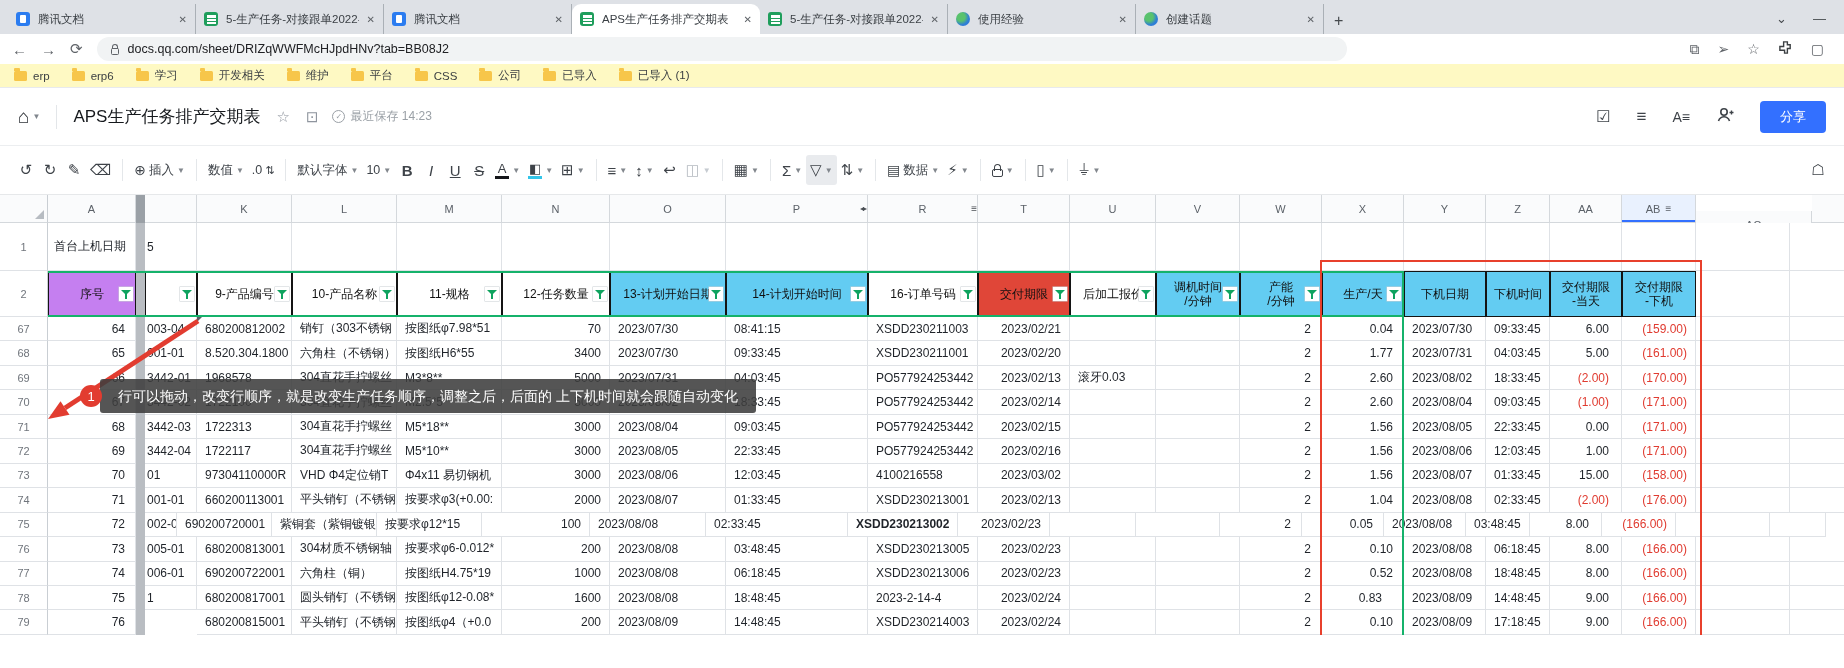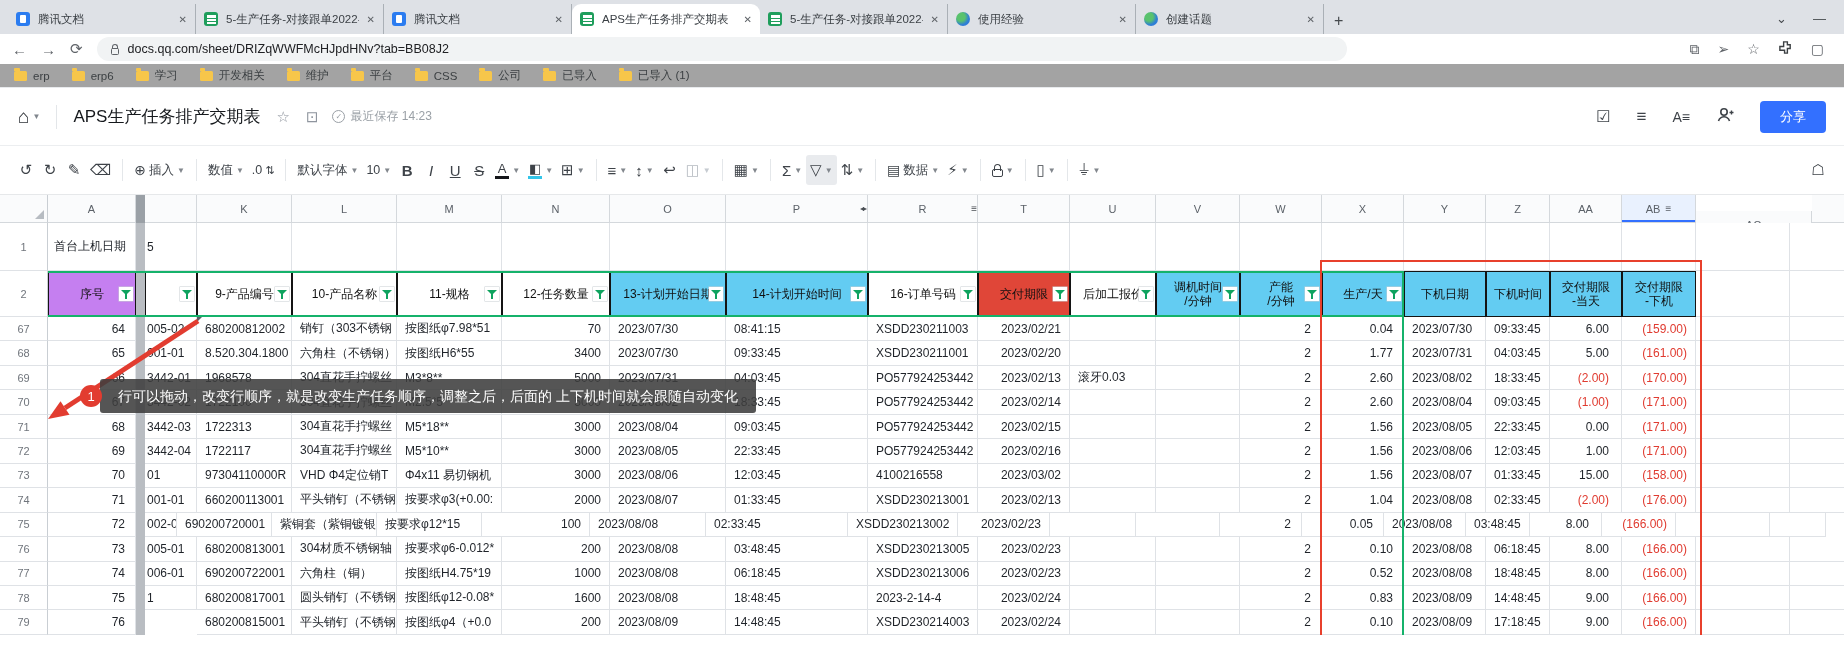--- a/index.html
+++ b/index.html
@@ -30,21 +30,21 @@
   .newtab{font-size:16px;color:#45494d;margin:0 14px 4px 10px}
   .winctl{margin-left:auto;display:flex;align-items:center;gap:26px;padding:0 18px 8px 0;color:#45494d;font-size:13px}
 
   .nav{height:30px;background:#fff;display:flex;align-items:center;padding:0 12px;gap:14px}
   .navic{font-size:15px;color:#5f6368}
   .urlpill{width:1250px;height:24px;background:#f1f3f4;border-radius:12px;display:flex;align-items:center;padding:0 14px;gap:9px;font-size:12.5px;color:#202124}
   .lockicon{width:8px;height:7px;border:1.3px solid #5f6368;border-radius:1.5px;position:relative;margin-top:4px;flex:none}
   .lockicon::before{content:"";position:absolute;left:0.6px;top:-4.6px;width:4px;height:4.5px;border:1.3px solid #5f6368;border-bottom:none;border-radius:3px 3px 0 0}
   .navright{margin-left:auto;display:flex;align-items:center;gap:18px;color:#5f6368;font-size:14px;padding-right:8px}
 
-  .bookmarks{height:24px;background:#a3a3a3;display:flex;align-items:center;padding:0 14px;gap:22px;border-bottom:1px solid #e8eaed}
+  .bookmarks{height:24px;background:#fef9c3;display:flex;align-items:center;padding:0 14px;gap:22px;border-bottom:1px solid #e8eaed}
   .bm{display:flex;align-items:center;font-size:11.5px;color:#3c4043;white-space:nowrap}
   .bficon{width:13px;height:10px;background:#f7c64a;border-radius:1.5px;position:relative;margin-right:6px;flex:none}
   .bficon::before{content:"";position:absolute;top:-2.5px;left:0;width:5.5px;height:2.5px;background:#f7c64a;border-radius:1px 1px 0 0}
 
   
   .dhead{height:57px;background:#fff;display:flex;align-items:center;padding:0 18px}
   .home{font-size:19px;color:#2f3338}
   .caret{font-size:8px;color:#80868d;margin-left:3px}
   .vdiv{width:1px;height:24px;background:#e3e6e9;margin:0 16px}
   .dtitle{font-size:17px;color:#15181c}
@@ -516,21 +516,21 @@
             <div class="hlabel">交付期限
 -下机</div>
           </div>
           <div class="hcell plain" style="width: 94px; height: 100%;"></div>
           <div class="hcell plain" style="width: 56px; height: 100%;"></div>
         </div>
         <div class="srow" style="height: 24.46px;">
           <div class="rnum">67</div>
           <div class="dcell" style="justify-content: flex-end; padding-right: 10px; width: 88px; height: 100%;">64</div>
           <div class="divcol" style="width: 9px; height: 100%;"></div>
-          <div class="dcell" style="padding-left: 2px; width: 52px; height: 100%;">005-02</div>
+          <div class="dcell" style="padding-left: 2px; width: 52px; height: 100%;">003-04</div>
           <div class="dcell note" style="padding-left: 8px; width: 95px; height: 100%;">680200812002</div>
           <div class="dcell" style="padding-left: 8px; width: 105px; height: 100%;">销钉（303不锈钢</div>
           <div class="dcell" style="padding-left: 8px; width: 105px; height: 100%;">按图纸φ7.98*51</div>
           <div class="dcell" style="justify-content: flex-end; padding-right: 8px; width: 108px; height: 100%;">70</div>
           <div class="dcell" style="padding-left: 8px; width: 116px; height: 100%;">2023/07/30</div>
           <div class="dcell" style="padding-left: 8px; width: 142px; height: 100%;">08:41:15</div>
           <div class="dcell" style="padding-left: 8px; width: 110px; height: 100%;">XSDD230211003</div>
           <div class="dcell" style="justify-content: flex-end; padding-right: 8px; width: 92px; height: 100%;">2023/02/21</div>
           <div class="dcell" style="padding-left: 8px; width: 86px; height: 100%;"></div>
           <div class="dcell" style="justify-content: flex-end; padding-right: 8px; width: 84px; height: 100%;"></div>
@@ -715,21 +715,21 @@
           <div class="rnum">75</div>
           <div class="dcell" style="justify-content: flex-end; padding-right: 10px; width: 88px; height: 100%;">72</div>
           <div class="divcol" style="width: 9px; height: 100%;"></div>
           <div class="dcell" style="padding-left: 2px; width: 32px; height: 100%;">002-01</div>
           <div class="dcell" style="padding-left: 8px; width: 95px; height: 100%;">690200720001</div>
           <div class="dcell" style="padding-left: 8px; width: 105px; height: 100%;">紫铜套（紫铜镀银</div>
           <div class="dcell" style="padding-left: 8px; width: 105px; height: 100%;">按要求φ12*15</div>
           <div class="dcell" style="justify-content: flex-end; padding-right: 8px; width: 108px; height: 100%;">100</div>
           <div class="dcell" style="padding-left: 8px; width: 116px; height: 100%;">2023/08/08</div>
           <div class="dcell" style="padding-left: 8px; width: 142px; height: 100%;">02:33:45</div>
-          <div class="dcell" style="padding-left: 8px; width: 110px; height: 100%;">XSDD230213002</div>
+          <div class="dcell" style="padding-left: 8px; width: 110px; height: 100%; font-weight: bold;">XSDD230213002</div>
           <div class="dcell" style="justify-content: flex-end; padding-right: 8px; width: 92px; height: 100%;">2023/02/23</div>
           <div class="dcell" style="padding-left: 8px; width: 86px; height: 100%;"></div>
           <div class="dcell" style="justify-content: flex-end; padding-right: 8px; width: 84px; height: 100%;"></div>
           <div class="dcell" style="justify-content: flex-end; padding-right: 10px; width: 82px; height: 100%;">2</div>
           <div class="dcell" style="justify-content: flex-end; padding-right: 10px; width: 82px; height: 100%;">0.05</div>
           <div class="dcell" style="padding-left: 8px; width: 82px; height: 100%;">2023/08/08</div>
           <div class="dcell" style="padding-left: 8px; width: 64px; height: 100%;">03:48:45</div>
           <div class="dcell" style="justify-content: flex-end; padding-right: 12px; width: 72px; height: 100%;">8.00</div>
           <div class="dcell neg" style="justify-content: flex-end; padding-right: 8px; width: 74px; height: 100%;">(166.00)</div>
           <div class="dcell" style="padding-left: 8px; width: 94px; height: 100%;"></div>
@@ -792,21 +792,21 @@
           <div class="dcell" style="padding-left: 8px; width: 105px; height: 100%;">圆头销钉（不锈钢</div>
           <div class="dcell" style="padding-left: 8px; width: 105px; height: 100%;">按图纸φ12-0.08*</div>
           <div class="dcell" style="justify-content: flex-end; padding-right: 8px; width: 108px; height: 100%;">1600</div>
           <div class="dcell" style="padding-left: 8px; width: 116px; height: 100%;">2023/08/08</div>
           <div class="dcell" style="padding-left: 8px; width: 142px; height: 100%;">18:48:45</div>
           <div class="dcell" style="padding-left: 8px; width: 110px; height: 100%;">2023-2-14-4</div>
           <div class="dcell" style="justify-content: flex-end; padding-right: 8px; width: 92px; height: 100%;">2023/02/24</div>
           <div class="dcell" style="padding-left: 8px; width: 86px; height: 100%;"></div>
           <div class="dcell" style="justify-content: flex-end; padding-right: 8px; width: 84px; height: 100%;"></div>
           <div class="dcell" style="justify-content: flex-end; padding-right: 10px; width: 82px; height: 100%;">2</div>
-          <div class="dcell" style="justify-content: flex-end; padding-right: 10px; width: 82px; height: 100%;">0.83</div>
+          <div class="dcell" style="justify-content: flex-end; padding-right: 21px; width: 82px; height: 100%;">0.83</div>
           <div class="dcell" style="padding-left: 8px; width: 82px; height: 100%;">2023/08/09</div>
           <div class="dcell" style="padding-left: 8px; width: 64px; height: 100%;">14:48:45</div>
           <div class="dcell" style="justify-content: flex-end; padding-right: 12px; width: 72px; height: 100%;">9.00</div>
           <div class="dcell neg" style="justify-content: flex-end; padding-right: 8px; width: 74px; height: 100%;">(166.00)</div>
           <div class="dcell" style="padding-left: 8px; width: 94px; height: 100%;"></div>
           <div class="dcell" style="width: 56px; height: 100%;"></div>
         </div>
         <div class="srow" style="height: 24.46px;">
           <div class="rnum">79</div>
           <div class="dcell" style="justify-content: flex-end; padding-right: 10px; width: 88px; height: 100%;">76</div>

